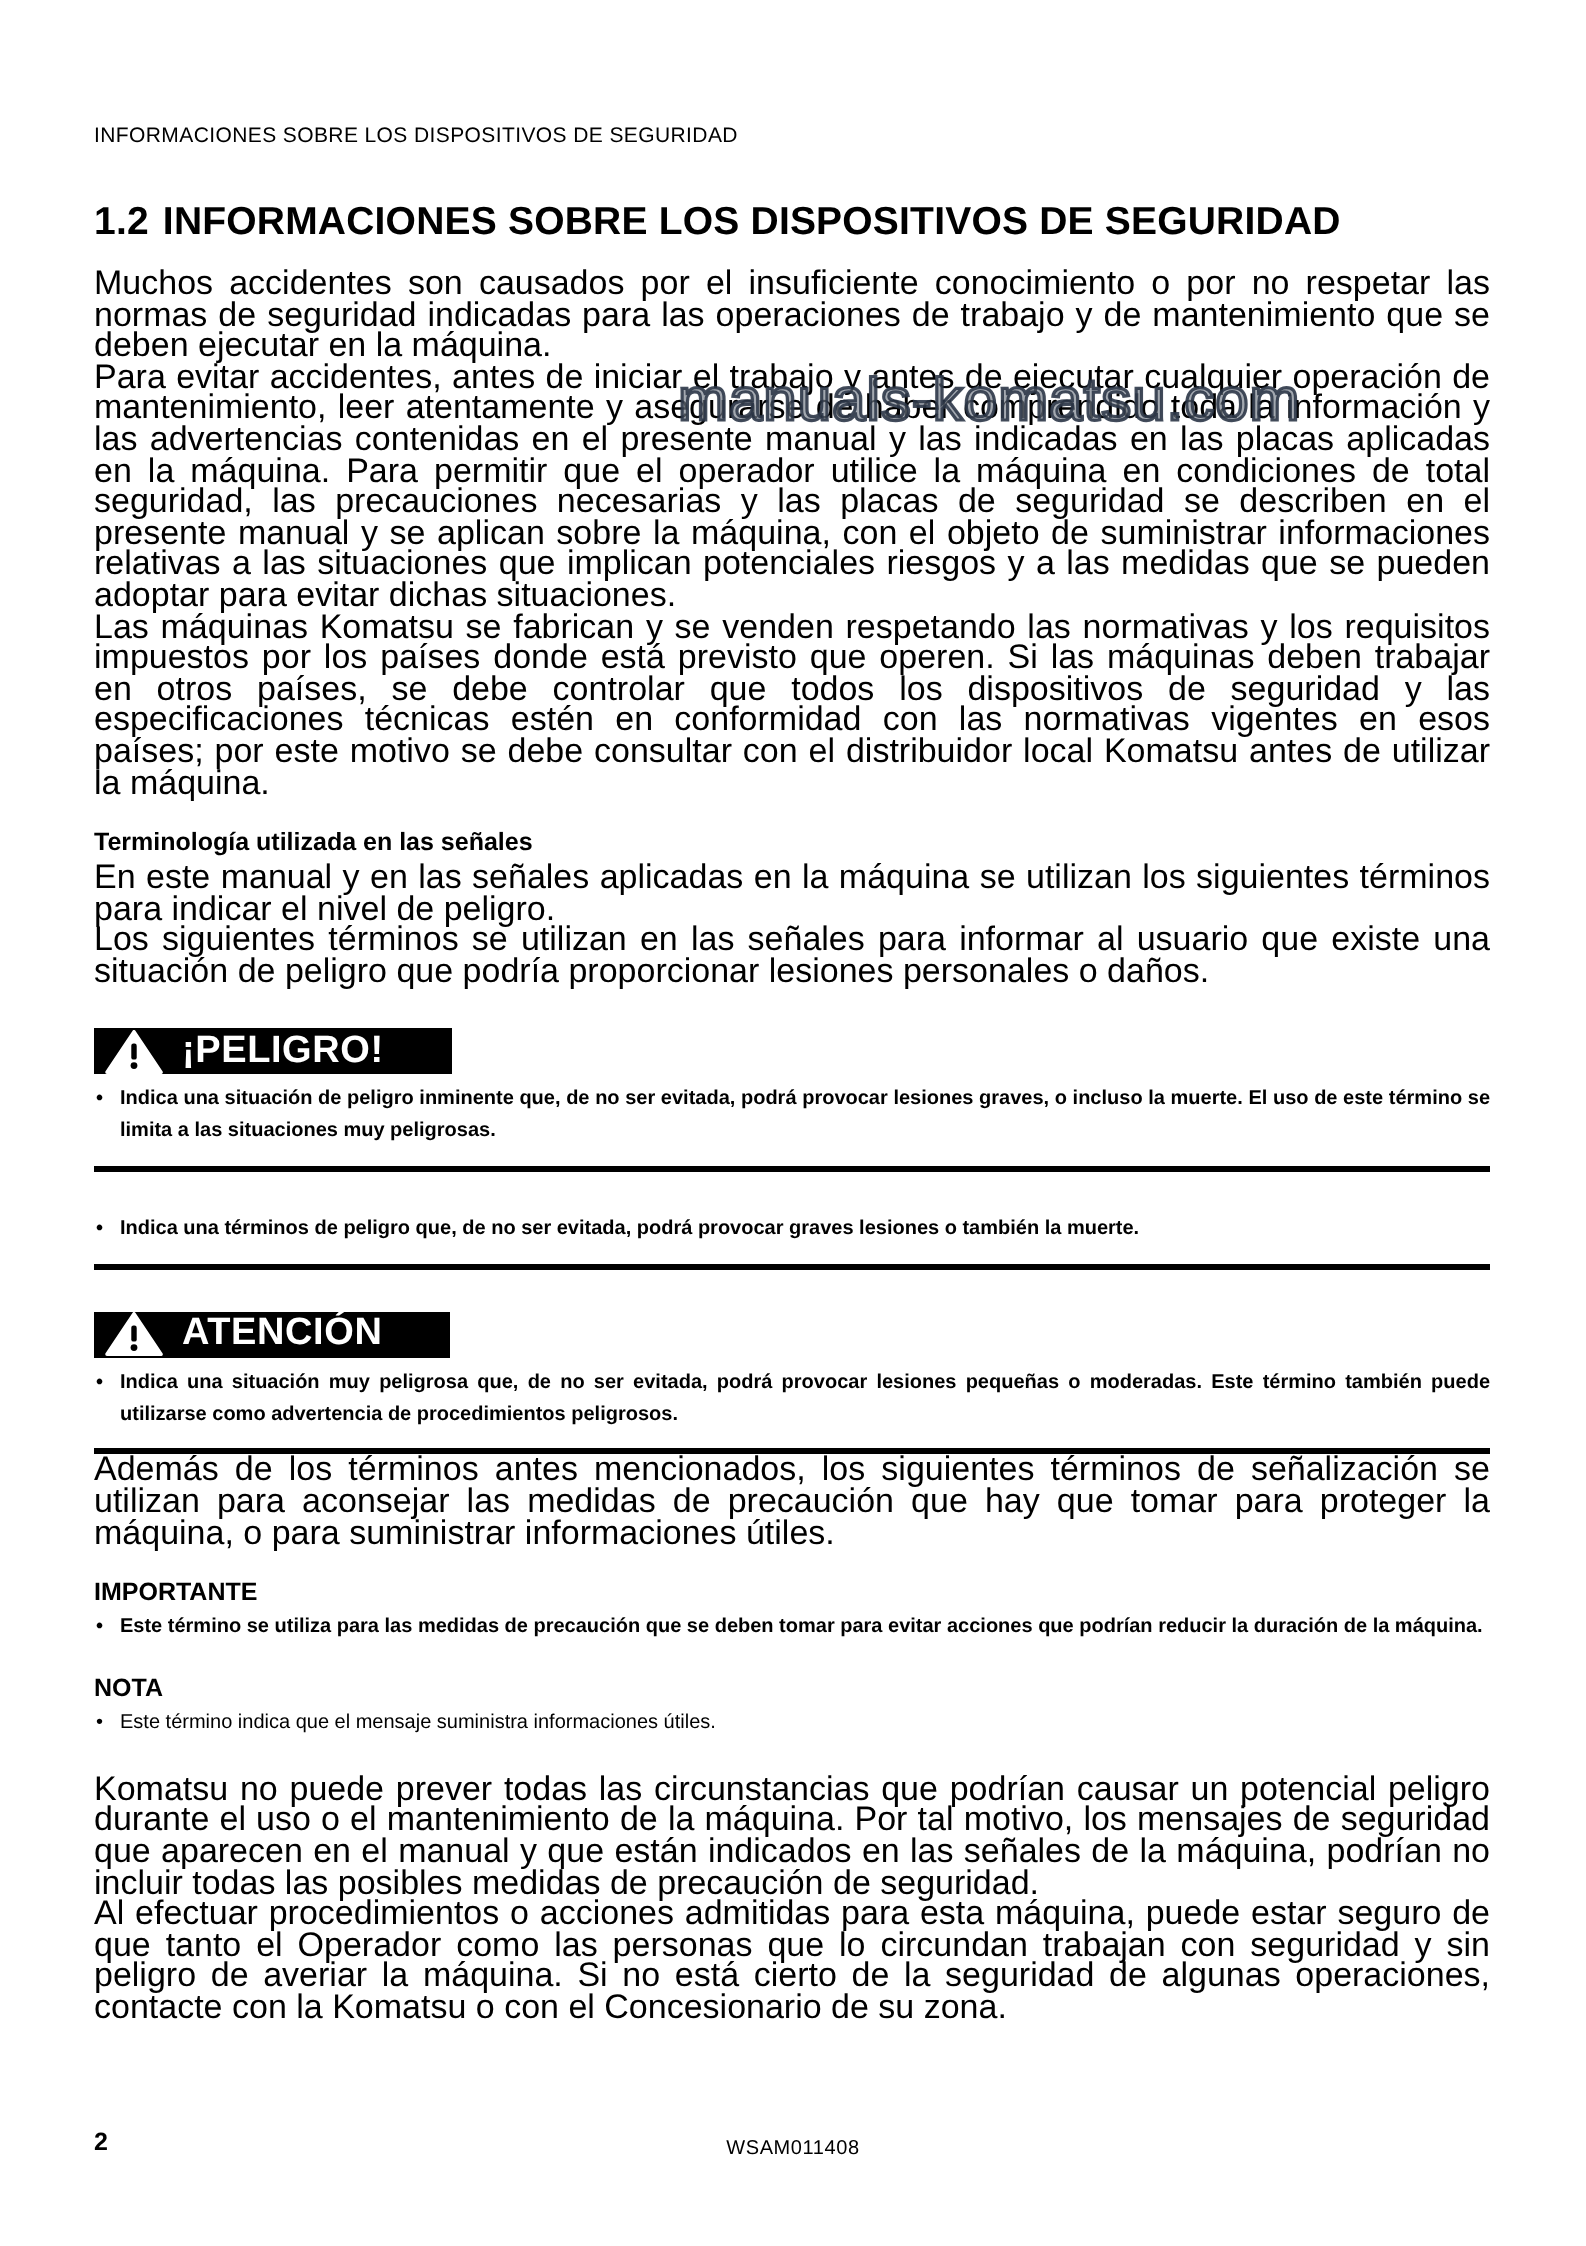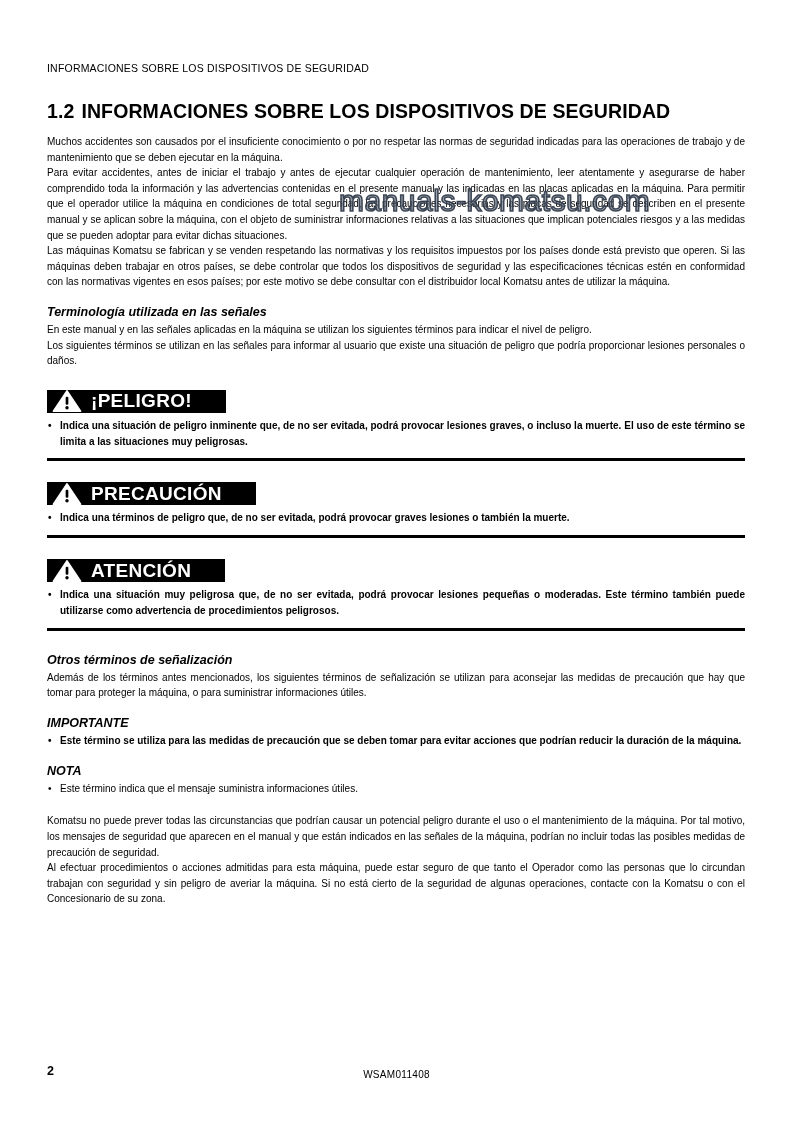--- a/index.html
+++ b/index.html
@@ -28,30 +28,29 @@
   .doc-title {
     margin-top: 26px;
     font-size: 19.5px;
     font-weight: bold;
     letter-spacing: 0.1px;
     white-space: nowrap;
   }
   .doc-title .title-number { margin-right: 7px; }
   .intro { margin-top: 11px; }
   p.body {
-    font-size: 10px;
+    font-size: 17px;
     line-height: 15.6px;
     text-align: justify;
   }
   .section-heading {
     font-size: 12.5px;
     font-weight: bold;
     margin-top: 15px;
     margin-bottom: 3px;
-    font-style: italic;
   }
   .warning-block {
     margin-top: 21px;
     border-bottom: 3px solid #000;
     padding-bottom: 9px;
   }
   .warning-title {
     display: inline-flex;
     align-items: center;
     background: #000;
@@ -153,30 +152,20 @@
           </svg>
         </span>
         <span class="warning-label">¡PELIGRO!</span>
       </div>
       <ul class="bullets">
         <li class="bold">Indica una situación de peligro inminente que, de no ser evitada, podrá provocar lesiones graves, o incluso la muerte. El uso de este término se limita a las situaciones muy peligrosas.</li>
       </ul>
     </div>
 
     <div class="warning-block">
-      <div class="warning-title">
-        <span class="tri">
-          <svg viewBox="0 0 34 26" width="30" height="22">
-            <path d="M17 1 L33 25 L1 25 Z" fill="#ffffff" stroke="#ffffff" stroke-width="2" stroke-linejoin="round"></path>
-            <rect x="15.4" y="8" width="3.2" height="9.5" rx="1.3" fill="#000000"></rect>
-            <circle cx="17" cy="21" r="2" fill="#000000"></circle>
-          </svg>
-        </span>
-        <span class="warning-label">PRECAUCIÓN</span>
-      </div>
       <ul class="bullets">
         <li class="bold">Indica una términos de peligro que, de no ser evitada, podrá provocar graves lesiones o también la muerte.</li>
       </ul>
     </div>
 
     <div class="warning-block">
       <div class="warning-title">
         <span class="tri">
           <svg viewBox="0 0 34 26" width="30" height="22">
             <path d="M17 1 L33 25 L1 25 Z" fill="#ffffff" stroke="#ffffff" stroke-width="2" stroke-linejoin="round"></path>
@@ -184,21 +173,20 @@
             <circle cx="17" cy="21" r="2" fill="#000000"></circle>
           </svg>
         </span>
         <span class="warning-label">ATENCIÓN</span>
       </div>
       <ul class="bullets">
         <li class="bold">Indica una situación muy peligrosa que, de no ser evitada, podrá provocar lesiones pequeñas o moderadas. Este término también puede utilizarse como advertencia de procedimientos peligrosos.</li>
       </ul>
     </div>
 
-    <div class="section-heading" style="margin-top:22px;">Otros términos de señalización</div>
     <p class="body">Además de los términos antes mencionados, los siguientes términos de señalización se utilizan para aconsejar las medidas de precaución que hay que tomar para proteger la máquina, o para suministrar informaciones útiles.</p>
 
     <div class="section-heading">IMPORTANTE</div>
     <ul class="bullets">
       <li class="bold">Este término se utiliza para las medidas de precaución que se deben tomar para evitar acciones que podrían reducir la duración de la máquina.</li>
     </ul>
 
     <div class="section-heading">NOTA</div>
     <ul class="bullets">
       <li>Este término indica que el mensaje suministra informaciones útiles.</li>

